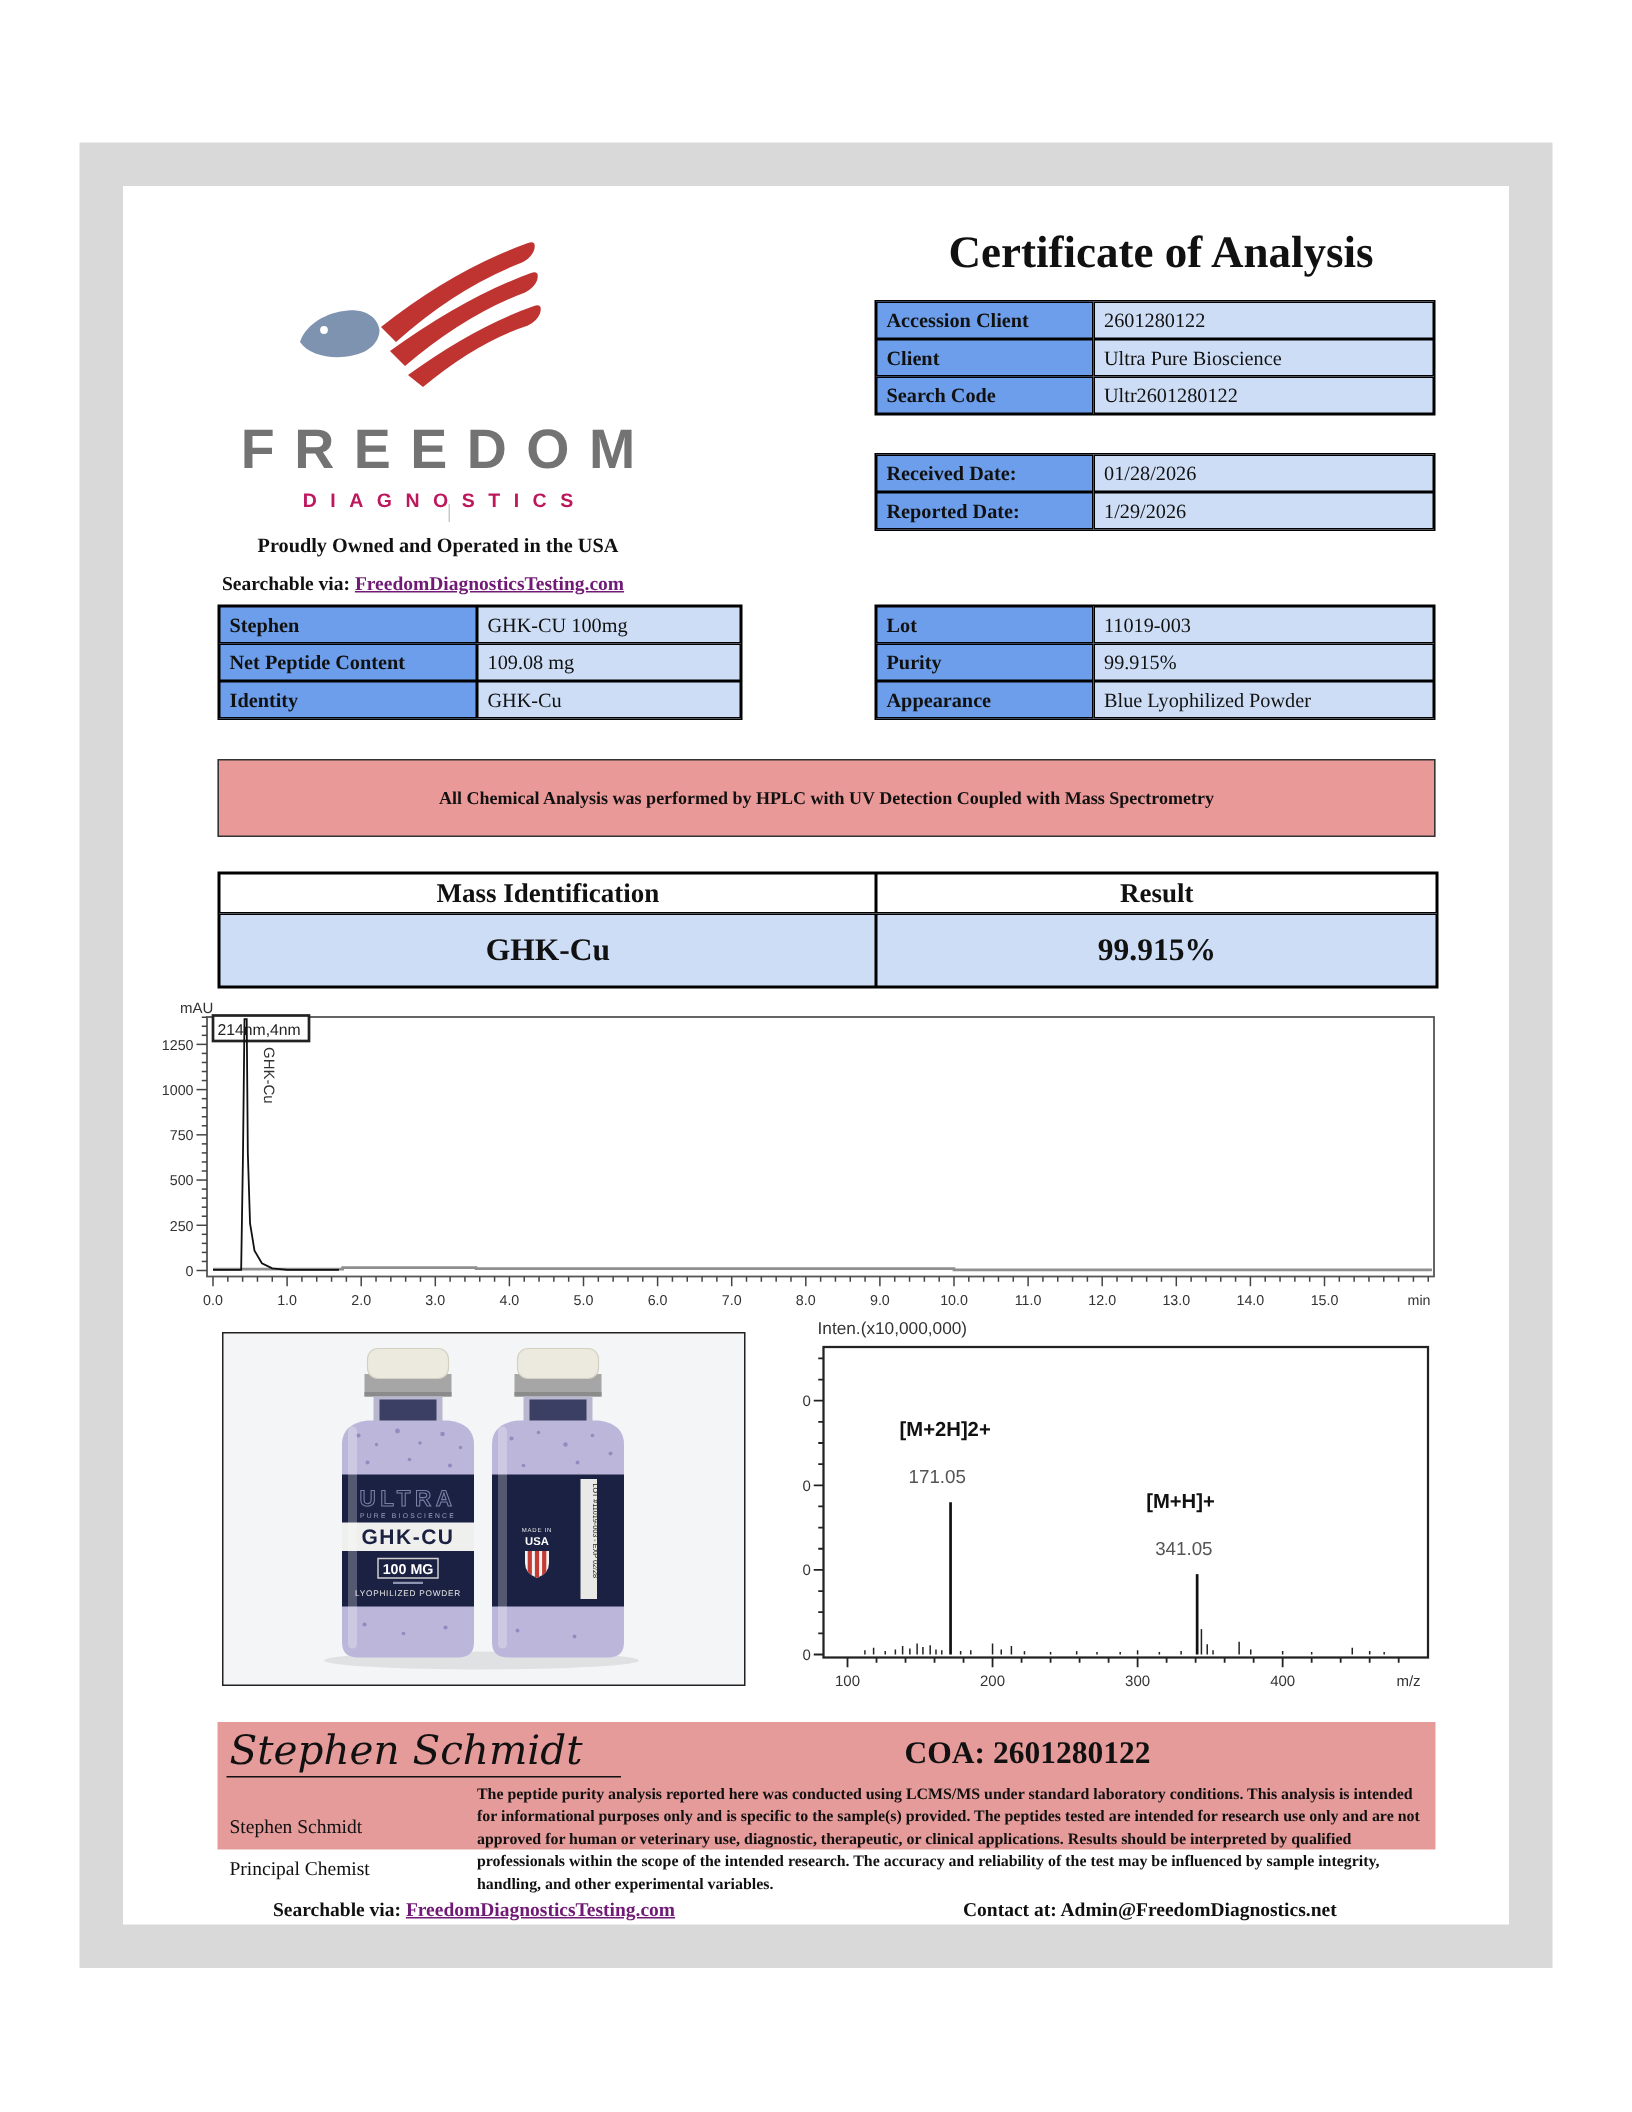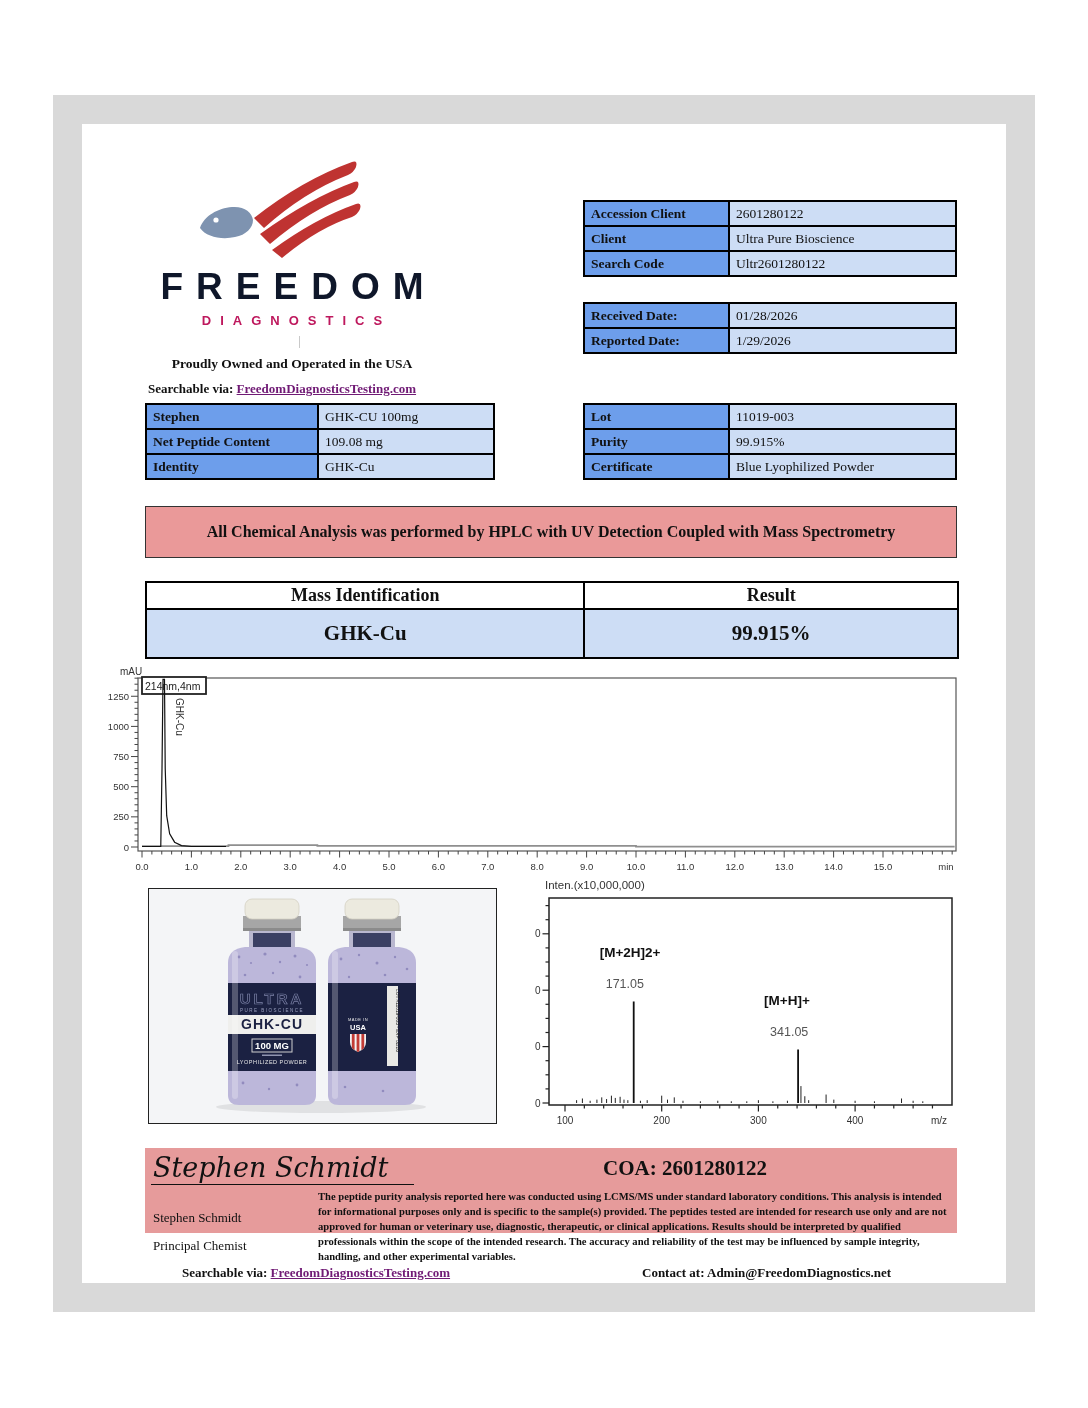--- a/index.html
+++ b/index.html
@@ -5,40 +5,40 @@
   html,body{margin:0;padding:0;}
   body{width:1088px;height:1408px;position:relative;background:#ffffff;
        font-family:"Liberation Serif",serif;color:#111;overflow:hidden;}
   .abs{position:absolute;}
   
   .page-frame{left:53px;top:95px;width:982px;height:1217px;background:#d9d9d9;}
   .doc{left:82px;top:124px;width:924px;height:1159px;background:#ffffff;}
   
   .logo-block{left:45px;top:30px;width:330px;text-align:center;}
   .brand-word{font-family:"Liberation Sans",sans-serif;font-weight:bold;font-size:37px;
-              letter-spacing:13px;padding-left:13px;color:#0f172a;line-height:1;margin-top:2px;}
+              letter-spacing:13px;padding-left:13px;color:#737373;line-height:1;margin-top:14px;}
   .brand-sub{font-family:"Liberation Sans",sans-serif;font-weight:bold;font-size:13px;
              letter-spacing:9px;padding-left:9px;color:#be185d;margin-top:8px;}
   .logo-divider{left:217px;top:212px;width:1px;height:12px;background:#c9c9c9;}
   .tagline{left:45px;top:232px;width:330px;text-align:center;font-weight:bold;font-size:13.5px;}
   .search-line{left:66px;top:257px;font-weight:bold;font-size:13px;}
   .link{color:#701a75;text-decoration:underline;cursor:pointer;}
   .coa-title{left:460px;top:28px;width:464px;text-align:center;font-weight:bold;font-size:30px;}
   
   .kv{display:grid;border:1px solid #000;}
   .kv>div{border:1px solid #000;font-size:13.5px;padding:0 6px;display:flex;align-items:center;height:23px;}
   .kv-label{background:#6d9eeb;font-weight:bold;}
   .kv-value{background:#cdddf5;}
   .t-info{left:501px;top:76px;width:372px;grid-template-columns:145px 1fr;}
   .t-dates{left:501px;top:178px;width:372px;grid-template-columns:145px 1fr;}
   .t-product{left:63px;top:279px;width:348px;grid-template-columns:172px 1fr;}
   .t-lot{left:501px;top:279px;width:372px;grid-template-columns:145px 1fr;}
   
   .banner{left:63px;top:382px;width:810px;height:50px;background:#ea9999;border:1.5px solid #333;
-          display:flex;align-items:center;justify-content:center;font-weight:bold;font-size:16px;}
+          display:flex;align-items:center;justify-content:center;font-weight:bold;font-size:12px;}
   
   .mass-table{left:63px;top:457px;width:812px;border:1.5px solid #000;}
   .mass-row{display:grid;grid-template-columns:54% 46%;}
   .mass-row>div{border:1px solid #000;display:flex;align-items:center;justify-content:center;}
   .mass-head>div{height:25px;font-weight:bold;font-size:18px;background:#fff;}
   .mass-data>div{height:47px;font-weight:bold;font-size:21px;background:#cdddf5;}
   
   .chrom{left:16px;top:542px;}
   .mspec{left:453px;top:752px;}
   svg text{font-family:"Liberation Sans",sans-serif;}
@@ -74,20 +74,21 @@
     <div class="brand-word">FREEDOM</div>
     <div class="brand-sub">DIAGNOSTICS</div>
   </div>
   <div class="abs logo-divider"></div>
   <div class="abs tagline">Proudly Owned and Operated in the USA</div>
   <div class="abs search-line">
     <span>Searchable via:</span>
     <span class="link">FreedomDiagnosticsTesting.com</span>
   </div>
 
+  <div class="abs coa-title">Certificate of Analysis</div>
 
   <div class="abs kv t-info">
     <div class="kv-label">Accession Client</div>
     <div class="kv-value">2601280122</div>
     <div class="kv-label">Client</div>
     <div class="kv-value">Ultra Pure Bioscience</div>
     <div class="kv-label">Search Code</div>
     <div class="kv-value">Ultr2601280122</div>
   </div>
 
@@ -105,21 +106,21 @@
     <div class="kv-value">109.08 mg</div>
     <div class="kv-label">Identity</div>
     <div class="kv-value">GHK-Cu</div>
   </div>
 
   <div class="abs kv t-lot">
     <div class="kv-label">Lot</div>
     <div class="kv-value">11019-003</div>
     <div class="kv-label">Purity</div>
     <div class="kv-value">99.915%</div>
-    <div class="kv-label">Certificate</div>
+    <div class="kv-label">Appearance</div>
     <div class="kv-value">Blue Lyophilized Powder</div>
   </div>
 
   <div class="abs banner">All Chemical Analysis was performed by HPLC with UV Detection Coupled with Mass Spectrometry</div>
 
   <div class="abs mass-table">
     <div class="mass-row mass-head">
       <div>Mass Identification</div>
       <div>Result</div>
     </div>

